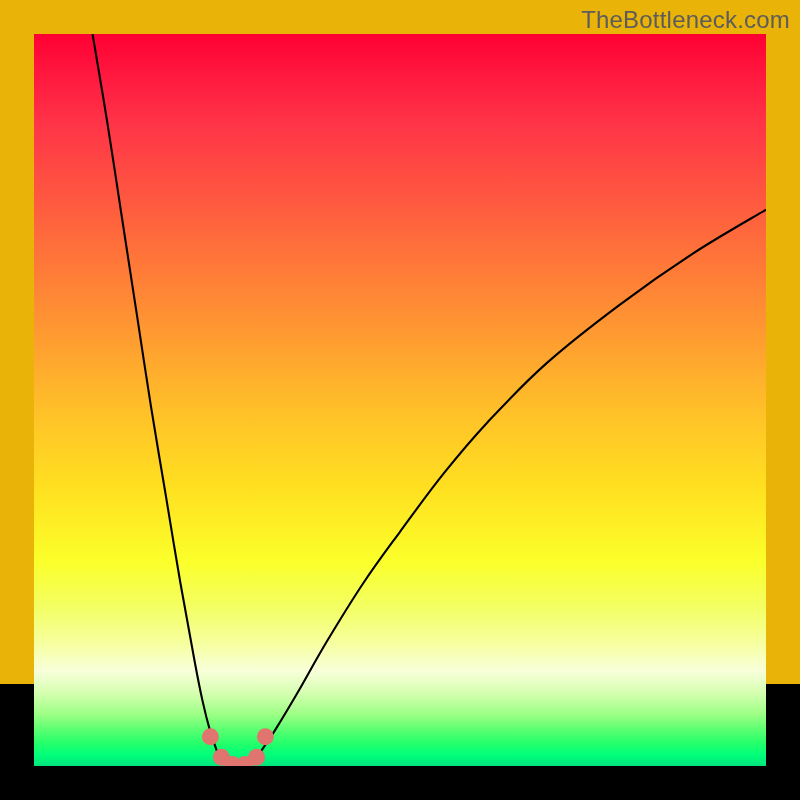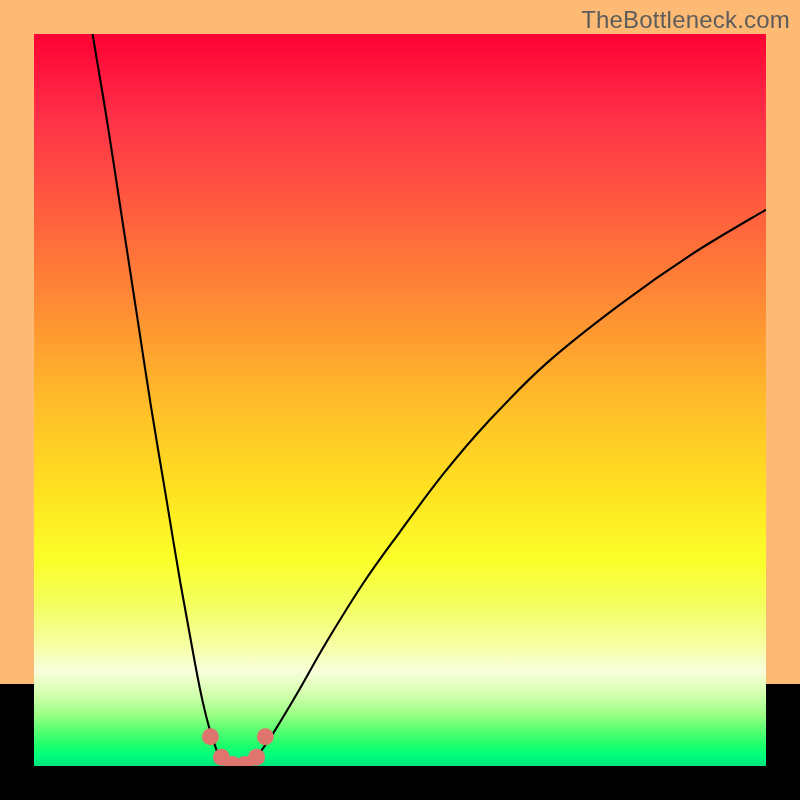--- a/index.html
+++ b/index.html
@@ -8,21 +8,21 @@
     width: 800px;
     height: 800px;
     background: #000;
     overflow: hidden;
     font-family: Arial, Helvetica, sans-serif;
   }
   .frame {
     position: absolute;
     left: 0; top: 0;
     width: 800px; height: 684px;
-    background: #fdba74;
+    background: #eab308;
   }
   .plot-area {
     position: absolute;
     left: 34px;
     top: 34px;
     width: 732px;
     height: 732px;
     
     background: linear-gradient(
       to bottom,

